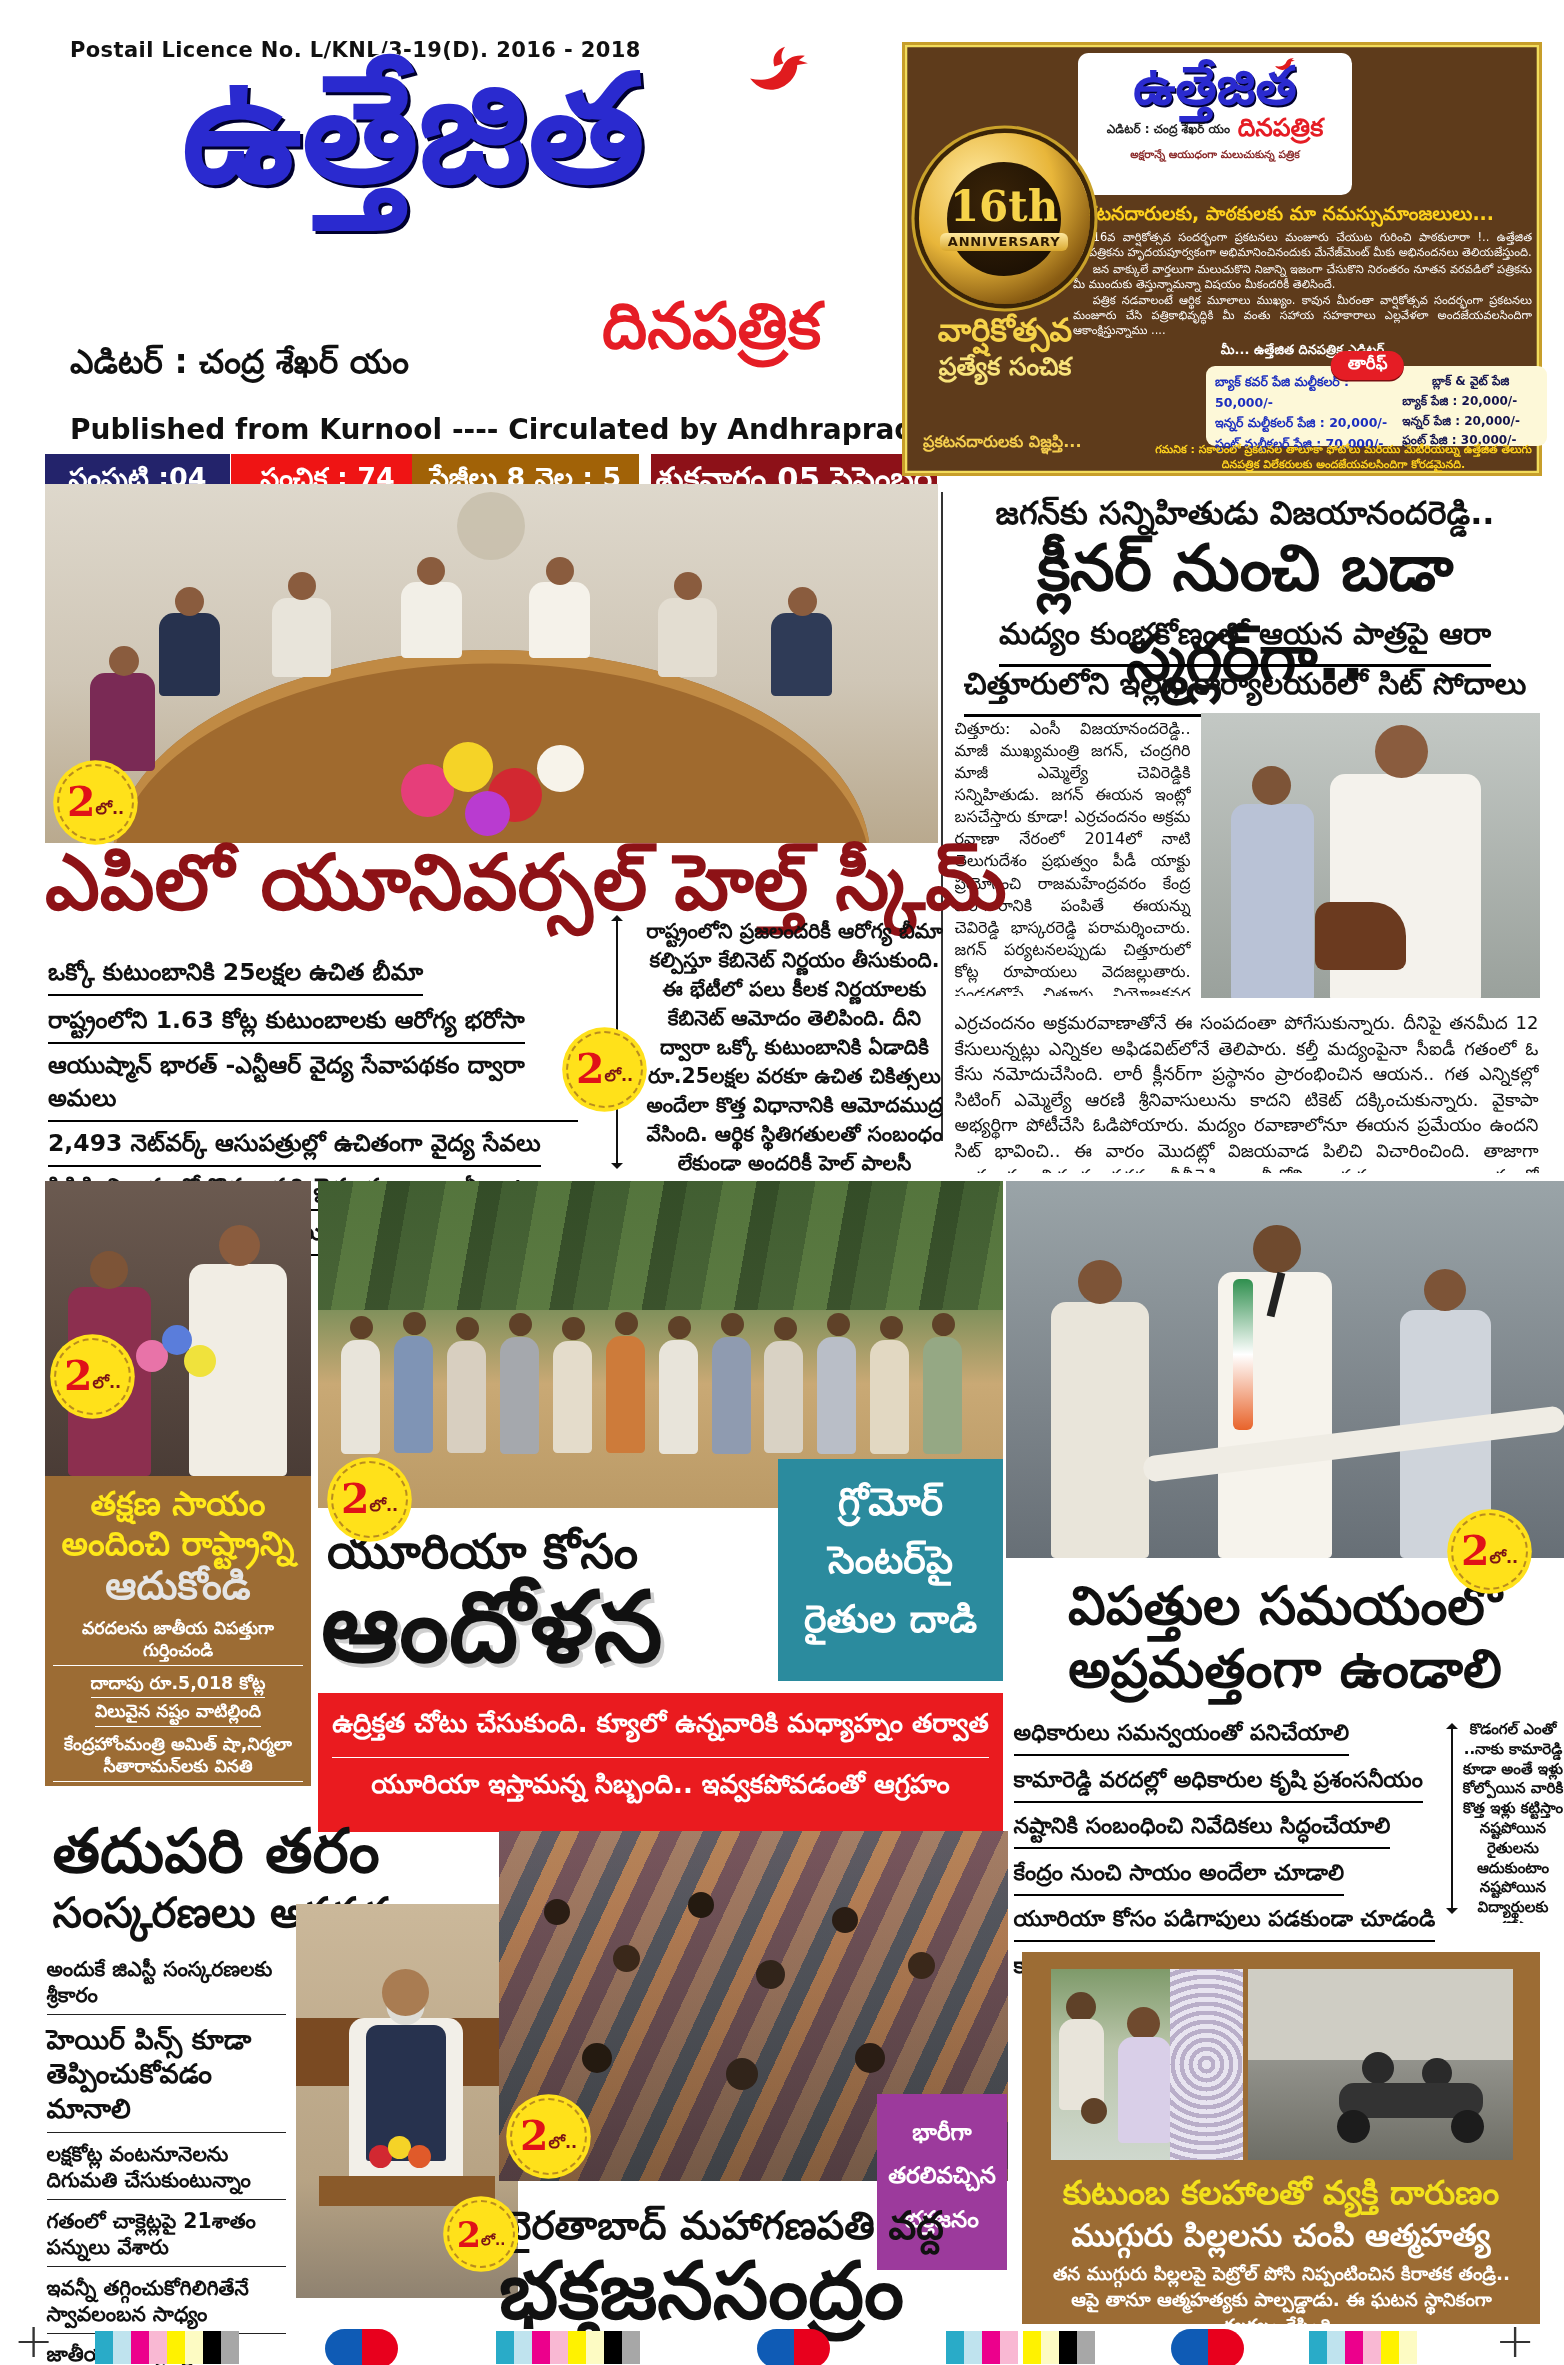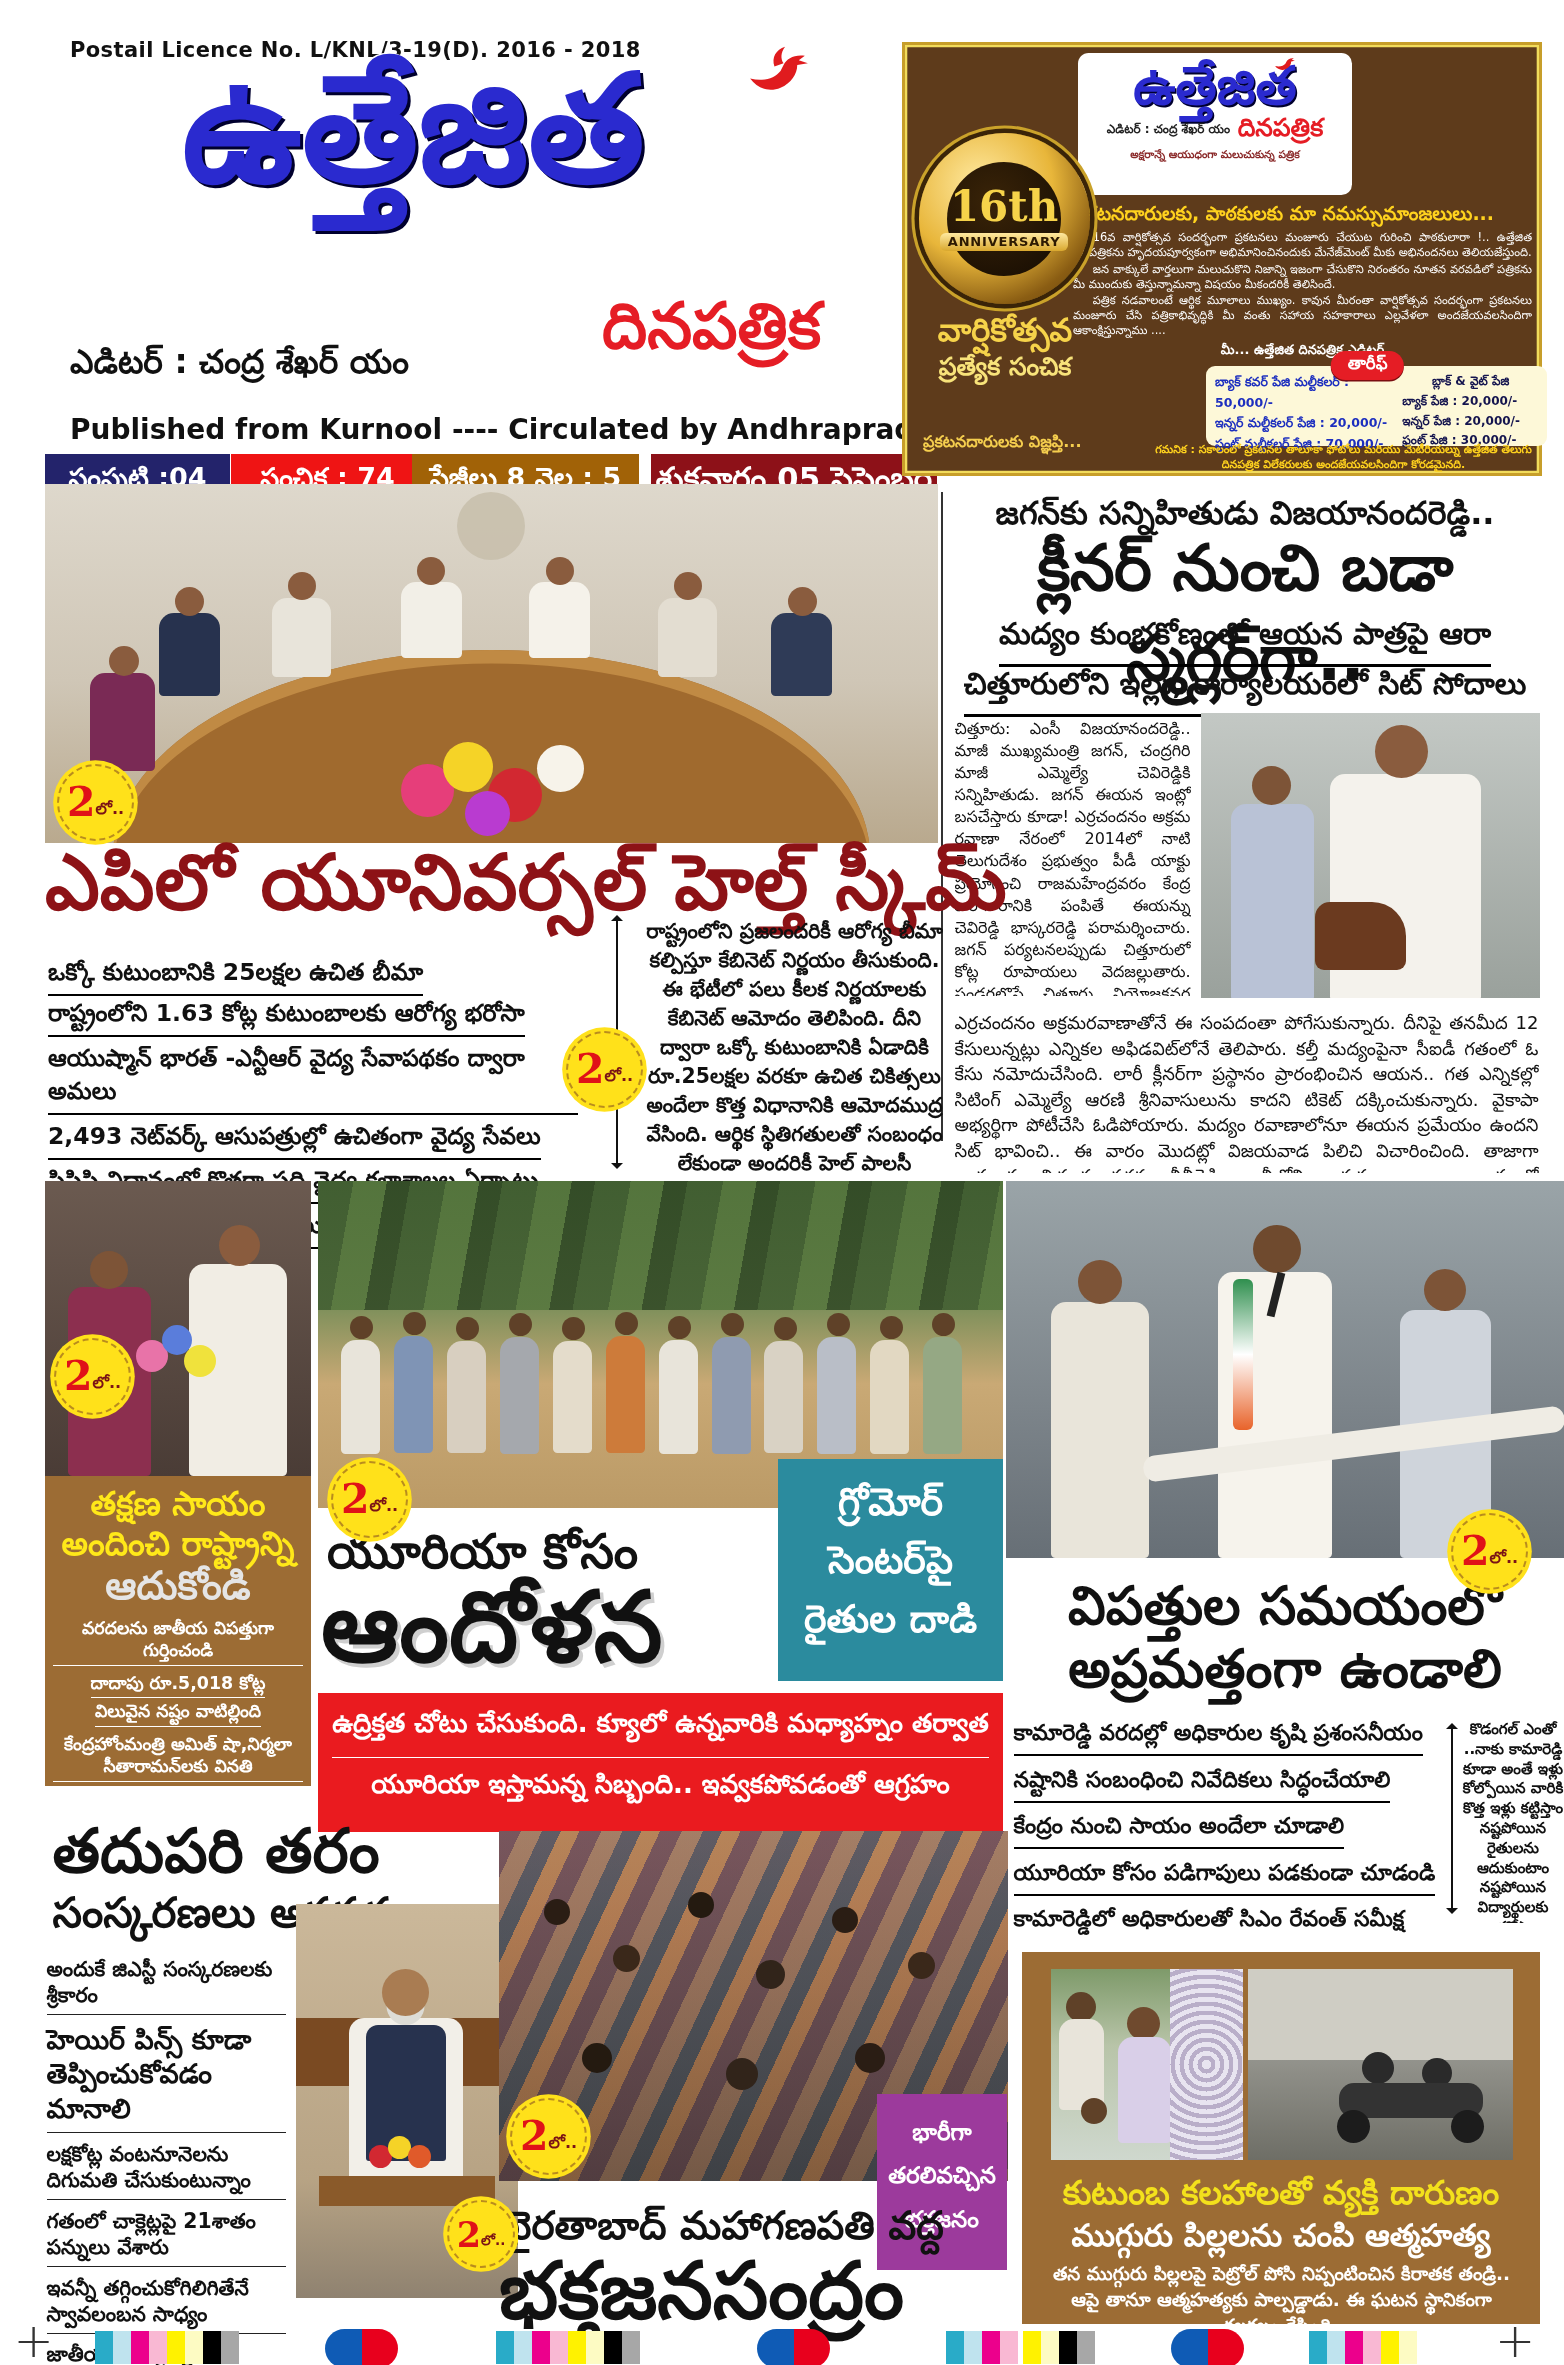--- a/index.html
+++ b/index.html
@@ -192,21 +192,21 @@
       <div class="torso" style="left:129px;top:61px;width:151px;height:227px;background:#f4f2ec;"></div>
       <div class="head" style="left:174px;top:12px;width:53px;height:53px;background:#8a5c3e;"></div>
       <div class="abs" style="left:114px;top:189px;width:91px;height:68px;background:#6b3a1f;border-radius:15px 34px 9px 9px;"></div>
     </div>
     <div class="abs" style="left:4.5px;top:524px;width:584px;height:163px;font-size:18px;line-height:1.42;text-align:justify;overflow:hidden;">ఎర్రచందనం అక్రమరవాణాతోనే ఈ సంపదంతా పోగేసుకున్నారు. దీనిపై తనమీద 12 కేసులున్నట్లు ఎన్నికల అఫిడవిట్‌లోనే తెలిపారు. కల్తీ మద్యంపైనా సీఐడీ గతంలో ఓ కేసు నమోదుచేసింది. లారీ క్లీనర్‌గా ప్రస్థానం ప్రారంభించిన ఆయన.. గత ఎన్నికల్లో సిటింగ్ ఎమ్మెల్యే ఆరణి శ్రీనివాసులును కాదని టికెట్ దక్కించుకున్నారు. వైకాపా అభ్యర్థిగా పోటీచేసి ఓడిపోయారు. మద్యం రవాణాలోనూ ఈయన ప్రమేయం ఉందని సిట్ భావించి.. ఈ వారం మొదట్లో విజయవాడ పిలిచి విచారించింది. తాజాగా బుధవారం చిత్తూరు నగరం బీవీరెడ్డి కాలనీలోని ఆయన ఇల్లు, కార్యాలయంలో సోదాలు చేశారు. విజయానందరెడ్డి ఇంటి చిరునామాతో కంపెనీ ఉండటంపైనా దర్యాప్తు చేపట్టారు.</div>
   </div>
 
   <div class="abs" style="left:45px;top:838px;width:897px;height:342px;">
     <div class="abs" style="left:0;top:0;font-size:77px;font-weight:800;color:#8d1216;white-space:nowrap;">ఎపిలో యూనివర్సల్ హెల్త్ స్కీమ్</div>
     <div class="abs" style="left:3px;top:120px;width:530px;">
-      <div class="bullet" style="margin-bottom:3px;"><span class="uline2" style="font-size:23.5px;font-weight:800;">ఒక్కో కుటుంబానికి 25లక్షల ఉచిత బీమా</span></div>
+      <div class="bullet" style="margin-bottom:10px;"><span class="uline2" style="font-size:23.5px;font-weight:800;">ఒక్కో కుటుంబానికి 25లక్షల ఉచిత బీమా</span></div>
       <div class="bullet" style="margin-bottom:6.8px;"><span class="uline2" style="font-size:23.5px;font-weight:800;">రాష్ట్రంలోని 1.63 కోట్ల కుటుంబాలకు ఆరోగ్య భరోసా</span></div>
       <div class="bullet" style="margin-bottom:6.8px;"><span class="uline2" style="font-size:23.5px;font-weight:800;">ఆయుష్మాన్ భారత్ -ఎన్టీఆర్ వైద్య సేవాపథకం ద్వారా అమలు</span></div>
       <div class="bullet" style="margin-bottom:6.8px;"><span class="uline2" style="font-size:23.5px;font-weight:800;">2,493 నెట్‌వర్క్ ఆసుపత్రుల్లో ఉచితంగా వైద్య సేవలు</span></div>
       <div class="bullet" style="margin-bottom:6.8px;"><span class="uline2" style="font-size:23.5px;font-weight:800;">పిపిపి విధానంలో కొత్తగా పది వైద్య కళాశాలల ఏర్పాటు</span></div>
       <div class="bullet"><span class="uline2" style="font-size:23.5px;font-weight:800;">ఎపిఒ కేబినెట్ కీలక నిర్ణయాలు</span></div>
     </div>
     <div class="varrow" style="left:571px;top:83px;height:242px;"></div>
     <div class="abs ctr" style="left:599px;top:79px;width:301px;height:254px;font-size:20.4px;font-weight:600;line-height:1.42;overflow:hidden;">రాష్ట్రంలోని ప్రజలందరికీ ఆరోగ్య బీమా కల్పిస్తూ కేబినెట్ నిర్ణయం తీసుకుంది. ఈ భేటీలో పలు కీలక నిర్ణయాలకు కేబినెట్ ఆమోదం తెలిపింది. దీని ద్వారా ఒక్కో కుటుంబానికి ఏడాదికి రూ.25లక్షల వరకూ ఉచిత చికిత్సలు అందేలా కొత్త విధానానికి ఆమోదముద్ర వేసింది. ఆర్థిక స్థితిగతులతో సంబంధం లేకుండా అందరికీ హెల్త్ పాలసీ అమలయ్యేలా నిర్ణయం తీసుకుంది.</div>
   </div>
   <div class="b2" style="left:566px;top:1031px;">
@@ -297,20 +297,21 @@
       <div class="head" style="left:247px;top:44px;width:48px;height:48px;background:#6f4a2e;"></div>
       <div class="abs" style="left:227px;top:98px;width:19.7px;height:151px;background:linear-gradient(#2f8f4e,#fff 50%,#e8632a);border-radius:6px;"></div>
       <div class="abs" style="left:266px;top:91px;width:7.6px;height:45px;background:#222;transform:rotate(14deg);"></div>
       <div class="torso" style="left:394px;top:129px;width:91px;height:248px;background:#cfd4db;"></div>
       <div class="head" style="left:418px;top:88px;width:42px;height:42px;background:#7d5437;"></div>
       <div class="abs" style="left:136px;top:250px;width:424px;height:26px;background:#efece4;transform:rotate(-7deg);border-radius:12px;"></div>
     </div>
     <div class="abs ctr" style="left:0;top:394px;width:100%;font-size:53px;font-weight:800;">విపత్తుల సమయంలో</div>
     <div class="abs ctr" style="left:0;top:457px;width:100%;font-size:53px;font-weight:800;">అప్రమత్తంగా ఉండాలి</div>
     <div class="abs" style="left:7.6px;top:539px;width:424px;">
+      <div class="bullet" style="margin-bottom:10.6px;"><span class="uline2" style="font-size:22px;font-weight:700;">అధికారులు సమన్వయంతో పనిచేయాలి</span></div>
       <div class="bullet" style="margin-bottom:10.6px;"><span class="uline2" style="font-size:22px;font-weight:700;">కామారెడ్డి వరదల్లో అధికారుల కృషి ప్రశంసనీయం</span></div>
       <div class="bullet" style="margin-bottom:10.6px;"><span class="uline2" style="font-size:22px;font-weight:700;">నష్టానికి సంబంధించి నివేదికలు సిద్ధంచేయాలి</span></div>
       <div class="bullet" style="margin-bottom:10.6px;"><span class="uline2" style="font-size:22px;font-weight:700;">కేంద్రం నుంచి సాయం అందేలా చూడాలి</span></div>
       <div class="bullet" style="margin-bottom:10.6px;"><span class="uline2" style="font-size:22px;font-weight:700;">యూరియా కోసం పడిగాపులు పడకుండా చూడండి</span></div>
       <div class="bullet" style="font-size:22px;font-weight:700;">కామారెడ్డిలో అధికారులతో సిఎం రేవంత్ సమీక్ష</div>
     </div>
     <div class="varrow" style="left:445px;top:548px;height:179px;"></div>
     <div class="abs ctr" style="left:456px;top:539px;width:102px;height:203px;font-size:15px;font-weight:700;line-height:1.32;overflow:hidden;">కొడంగల్ ఎంతో ..నాకు కామారెడ్డి కూడా అంతే ఇళ్లు కోల్పోయిన వారికి కొత్త ఇళ్లు కట్టిస్తాం నష్టపోయిన రైతులను ఆదుకుంటాం నష్టపోయిన విద్యార్థులకు భరోసా జలమయమైన కామారెడ్డి జిఆర్ కాలనీలో పర్యటన బాధిత ప్రజలతో చర్చించిన సిఎం రేవంత్</div>
   </div>
   <div class="b2" style="left:1451px;top:1513px;">

